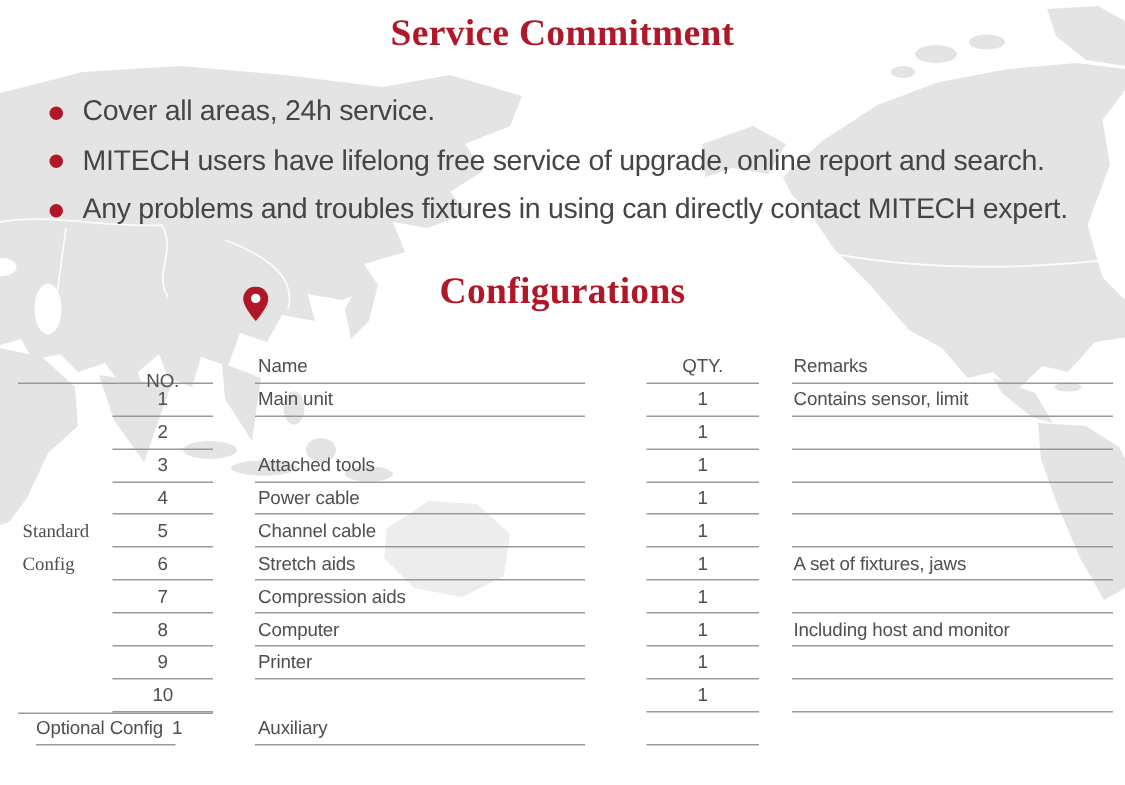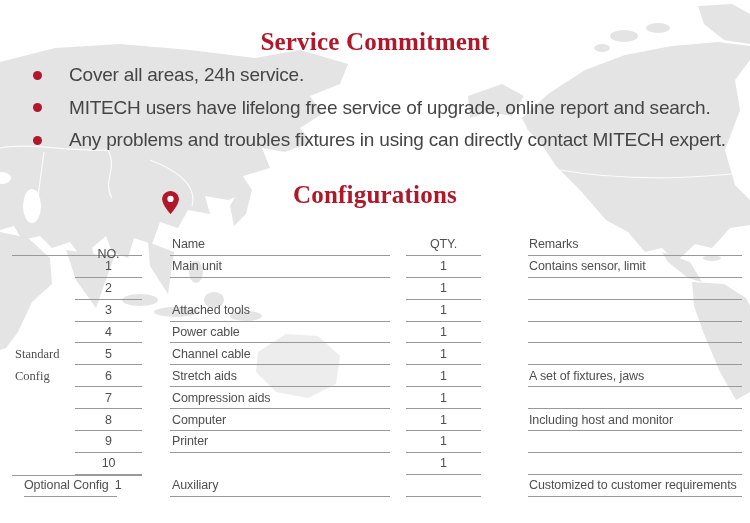--- a/index.html
+++ b/index.html
@@ -20,43 +20,43 @@
   .land-light{ fill:var(--map-light); }
   .sea{ fill:#ffffff; }
   .border-line{ fill:none; stroke:#ffffff; stroke-width:1.2; opacity:.85; }
 
   
   .serif-title{
     position:absolute; left:0; width:750px; text-align:center; z-index:2;
     font-family:"Liberation Serif","DejaVu Serif",serif;
     font-weight:bold; font-size:25px; color:var(--red); letter-spacing:.2px;
   }
-  .title-service{ top:9px;margin-top:19px; }
+  .title-service{ top:9px; }
   .title-config{ top:181px; }
 
   
   .bullets{ position:absolute; left:33px; top:59px; z-index:2; list-style:none; }
-  .bullets li{ display:flex; align-items:center; height:32.6px;gap:14px; }
+  .bullets li{ display:flex; align-items:center; height:32.6px; }
   .dot{ width:9px; height:9px; border-radius:50%; background:var(--red); margin-right:13px; flex:none; }
   .btext{ font-size:19px; color:var(--text); letter-spacing:-0.2px; white-space:nowrap; }
 
   
   .pin{ position:absolute; left:162px; top:191px; width:17px; height:23px; z-index:3; }
 
   
   .cfg-table{ position:absolute; left:0; top:234px; width:750px; height:266px; z-index:2; }
   .trow{ position:relative; width:750px; height:21.9px; }
   .c{
     position:absolute; top:0; bottom:0; display:flex; align-items:center;
     font-size:12.5px; color:var(--tabletext); letter-spacing:-0.1px;
     border-bottom:1px solid var(--line); white-space:nowrap; overflow:visible;
   }
   .c.no{ left:75px; width:67px; justify-content:center; }
   .c.name{ left:170px; width:220px; padding-left:2px; }
-  .c.qty{ left:406px; width:75px; justify-content:center; }
+  .c.qty{ left:431px; width:75px; justify-content:center; }
   .c.rem{ left:528px; width:214px; padding-left:1px; }
   .c.hleft{ left:12px; width:130px;margin-top:20px; }
   .hno{ position:absolute; left:63px; width:67px; text-align:center; }
   .c.optlab{ left:24px; width:93px; }
   .optno{ margin-left:6px; }
   .opttop{ position:absolute; left:12px; top:0; width:130px; height:0; border-top:1px solid var(--line); }
   .group-label{
     position:absolute; left:15px; top:110px; z-index:2;
     font-size:12.5px; line-height:21.9px; color:var(--tabletext);font-family:Liberation Serif, serif;
   }
@@ -203,21 +203,20 @@
   </div>
 
   <div class="trow">
     <div class="opttop"></div>
     <div class="c optlab">
       <span>Optional Config</span>
       <span class="optno">1</span>
     </div>
     <div class="c name">Auxiliary</div>
     <div class="c qty"></div>
-    <div class="c rem">Customized to customer requirements</div>
   </div>
 
   <div class="group-label">
     <span>Standard</span><br>
     <span>Config</span>
   </div>
 
 </div>
 
 </body></html>

